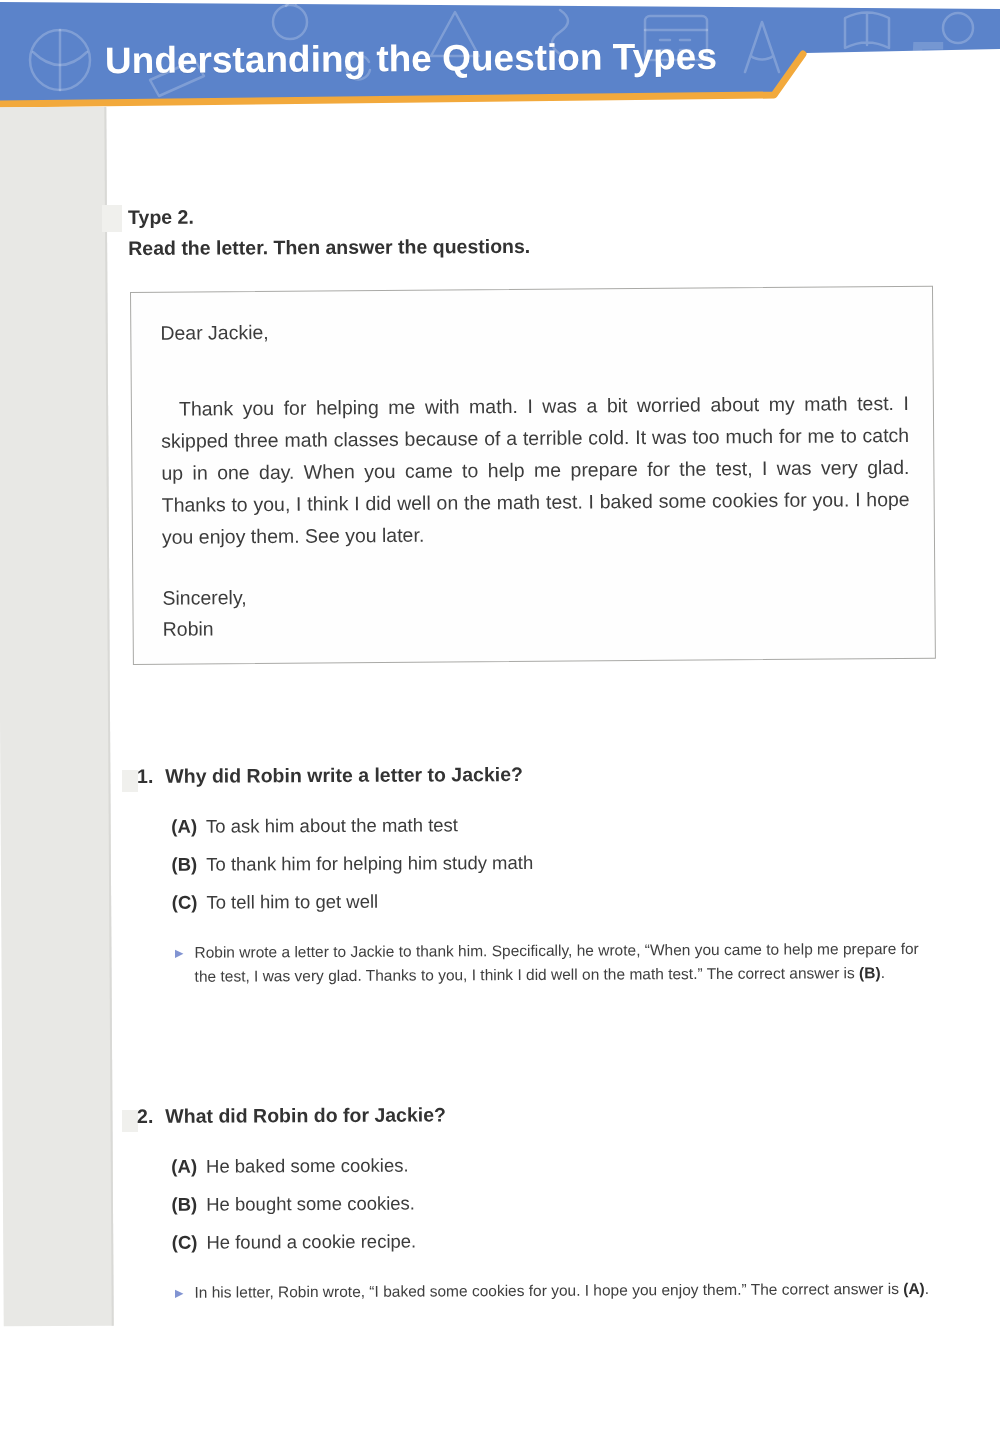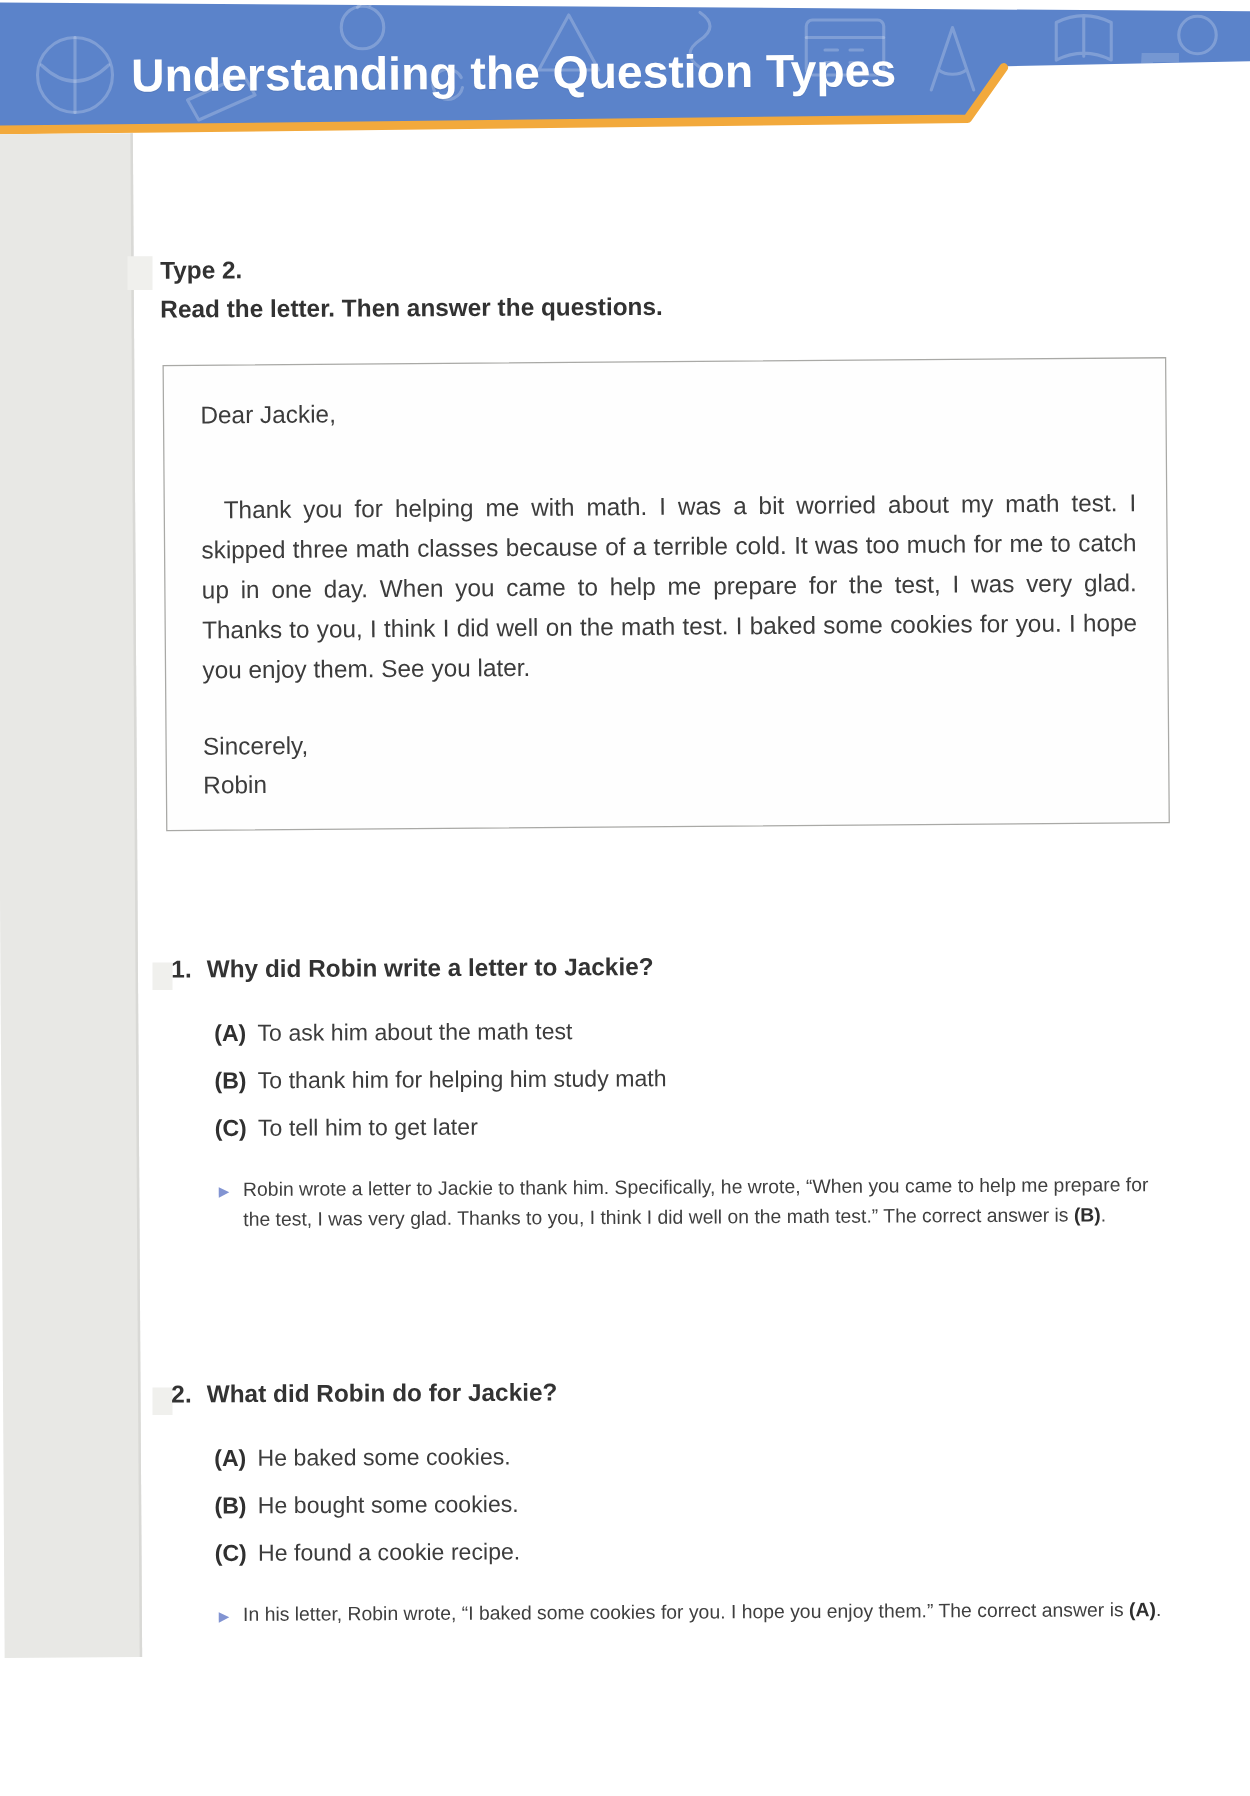--- a/index.html
+++ b/index.html
@@ -165,21 +165,21 @@
       <div class="option">
         <b>(A)</b>
         <span>To ask him about the math test</span>
       </div>
       <div class="option">
         <b>(B)</b>
         <span>To thank him for helping him study math</span>
       </div>
       <div class="option">
         <b>(C)</b>
-        <span>To tell him to get later</span>
+        <span>To tell him to get well</span>
       </div>
     </div>
     <div class="explanation">
       <span class="arrow">▶</span>
       <span class="expl-text"><span>Robin wrote a letter to Jackie to thank him. Specifically, he wrote, “When you came to help me prepare for the test, I was very glad. Thanks to you, I think I did well on the math test.” The correct answer is </span><b>(B)</b><span>.</span></span>
     </div>
   </div>
 
   <div class="question-block q2">
     <div class="q-title">

